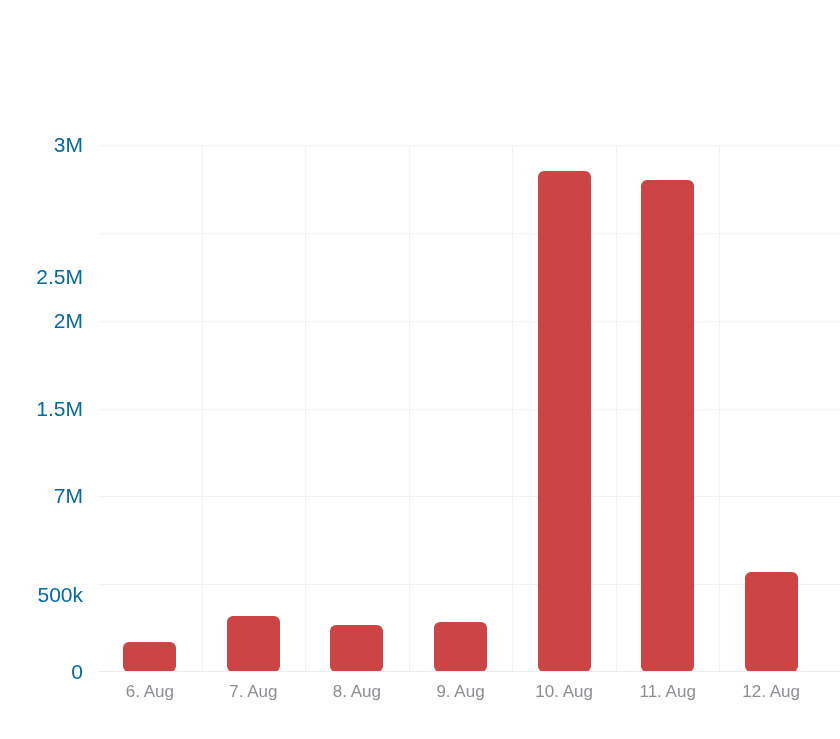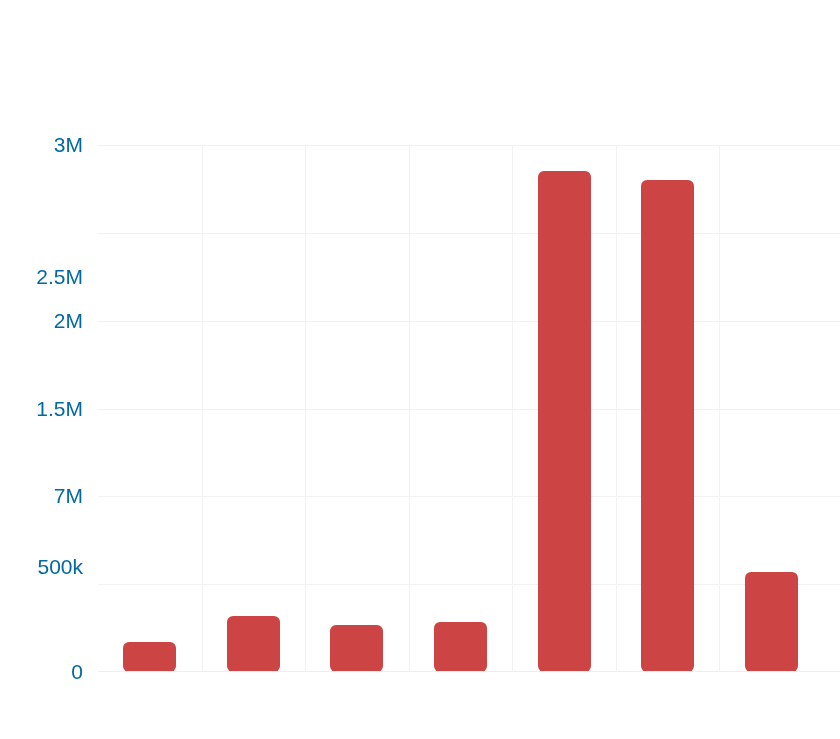--- a/index.html
+++ b/index.html
@@ -189,21 +189,21 @@
 
 
   <div class="chart-area">
 
     <div class="y-axis">
         <div class="y-tick" style="top: 35px;">3M</div>
         <div class="y-tick" style="top: 122.833px; margin-top: 44px;">2.5M</div>
         <div class="y-tick" style="top: 210.667px;">2M</div>
         <div class="y-tick" style="top: 298.5px; margin-left: 24px;">1.5M</div>
         <div class="y-tick" style="top: 386.333px;">7M</div>
-        <div class="y-tick" style="top: 457px;">500k</div>
+        <div class="y-tick" style="top: 485px;">500k</div>
         <div class="y-tick" style="top: 562px;">0</div>
       </div>
 
     <div class="plot">
       <div class="gridline-h" style="top: 0px;"></div>
         <div class="gridline-h" style="top: 87.8333px;"></div>
         <div class="gridline-h" style="top: 175.667px;"></div>
         <div class="gridline-h" style="top: 263.5px;"></div>
         <div class="gridline-h" style="top: 351.333px;"></div>
         <div class="gridline-h" style="top: 439.167px;"></div>
@@ -218,16 +218,25 @@
           <div class="bar" title="7. Aug: 320000" style="left: 128.857px; height: 56.2133px; background: rgb(205, 68, 68);"></div>
           <div class="bar" title="8. Aug: 265000" style="left: 232.429px; height: 46.5517px; background: rgb(205, 68, 68);"></div>
           <div class="bar" title="9. Aug: 285000" style="left: 336px; height: 50.065px; background: rgb(205, 68, 68);"></div>
           <div class="bar" title="10. Aug: 2850000" style="left: 439.571px; height: 500.65px; background: rgb(205, 68, 68);"></div>
           <div class="bar" title="11. Aug: 2800000" style="left: 543.143px; height: 491.867px; background: rgb(205, 68, 68);"></div>
           <div class="bar" title="12. Aug: 570000" style="left: 646.714px; height: 100.13px; background: rgb(205, 68, 68);"></div>
         </div>
       <div class="baseline"></div>
     </div>
 
+    <div class="x-axis">
+        <div class="x-tick" style="left: 51.7857px;">6. Aug</div>
+        <div class="x-tick" style="left: 155.357px;">7. Aug</div>
+        <div class="x-tick" style="left: 258.929px;">8. Aug</div>
+        <div class="x-tick" style="left: 362.5px;">9. Aug</div>
+        <div class="x-tick" style="left: 466.071px;">10. Aug</div>
+        <div class="x-tick" style="left: 569.643px;">11. Aug</div>
+        <div class="x-tick" style="left: 673.214px;">12. Aug</div>
+      </div>
 
   </div>
 
 </div>
 
 </body></html>

